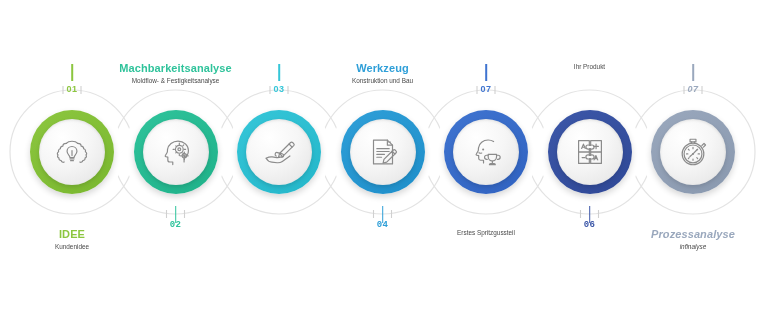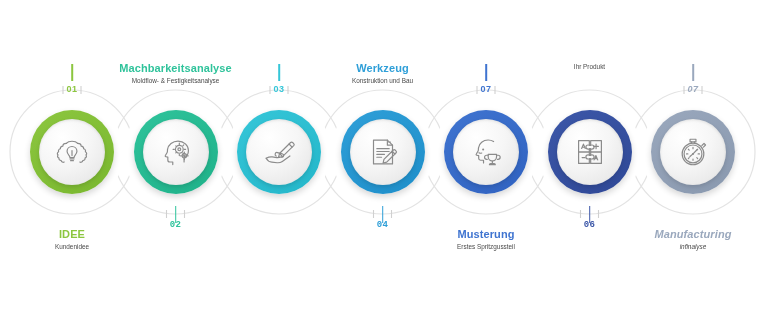--- a/index.html
+++ b/index.html
@@ -265,21 +265,20 @@
       <path d="M22.3 22.5h8.8v2.6c0 2.4-2 4.4-4.4 4.4 -2.4 0-4.4-2-4.4-4.4z"></path>
       <path d="M22.3 23.4h-1.6c-1.2 0-2.2 1-2.2 2.2 0 1.2 1 2.2 2.2 2.2h.6"></path>
       <path d="M31.1 23.4h1.6c1.2 0 2.2 1 2.2 2.2 0 1.2-1 2.2-2.2 2.2h-.6"></path>
       <path d="M26.7 29.5v2.6M23.6 33.3h6.2c0-.7-.5-1.2-1.2-1.2h-3.8c-.7 0-1.2.5-1.2 1.2z"></path>
     </svg>
             </span>
       </div>
     </div>
 
     <div class="label-block bottom">
-      <span class="lbl-title" style="color:#3f74d0">Musterung</span>
       <span class="lbl-sub">Erstes Spritzgussteil</span>
     </div>
   </div>
       <div class="step" style="left: 534.5px;">
     <div class="num bottom" style="color:#3c57a8">06</div>
 
     <div class="stem bottom" style="background:#3c57a8"></div>
 
     <div class="ring-wrap">
       <div class="ring" style="background:linear-gradient(145deg, #3c57a8 0%, #2f4896 100%)"></div>
@@ -322,19 +321,19 @@
       <path d="M24.9 17.1l-.9.9M16 26l-.9.9M24.9 26.9l-.9-.9M16 18l-.9-.9"></path>
       <path d="M20 22l4.2-4.4"></path>
       <path d="M20 22l-3.2 2.8"></path>
       <circle cx="20" cy="22" r="1" class="fillgray"></circle>
     </svg>
             </span>
       </div>
     </div>
 
     <div class="label-block bottom">
-      <span class="lbl-title" style="color:#9aa8bd">Manufacturing</span>
+      <span class="lbl-title" style="color:#9aa8bd">Prozessanalyse</span>
       <span class="lbl-sub">infinalyse</span>
     </div>
   </div>
     </div>
 
 </div>
 
 </body></html>

